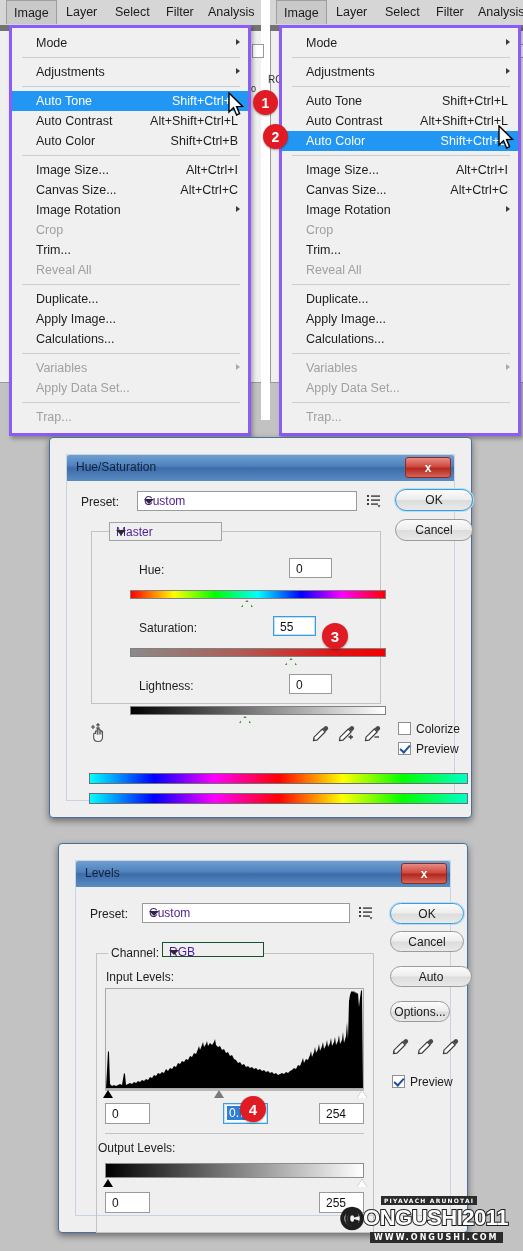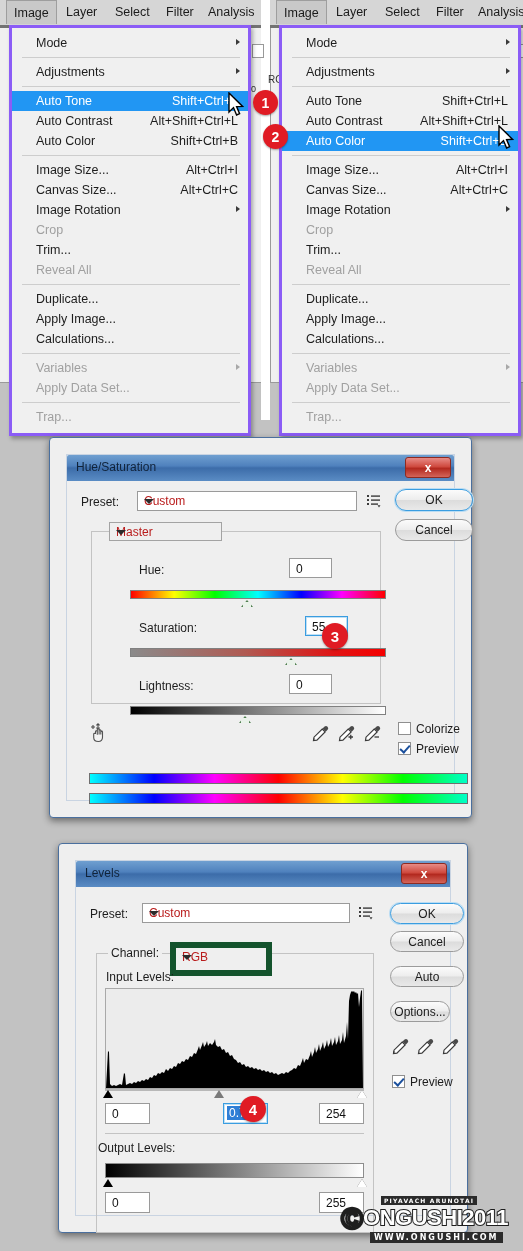--- a/index.html
+++ b/index.html
@@ -7,21 +7,21 @@
     width:523px;height:1251px;position:relative;overflow:hidden;
     background:#c2c2c2;
     font-family:"Liberation Sans","DejaVu Sans",sans-serif;
     -webkit-font-smoothing:antialiased;
   }
   .abs{position:absolute;}
 
   
   .menu-panel{position:absolute;top:0;background:#c2c2c2;}
   .menubar{height:25px;position:relative;background:#d6d6d6;
-           border-bottom:3px solid #737373;}
+           border-bottom:6px solid #737373;}
   .menubar .mi{position:absolute;top:0;height:25px;line-height:25px;
                font-size:12.5px;color:#1b1b1b;padding:0 7px;white-space:nowrap;}
   .menubar .mi.active{background:#c9c9c9;border:1px solid #9e9e9e;
                       border-bottom:none;height:24px;line-height:24px;box-sizing:border-box;}
 
   .dropdown{position:absolute;background:#f0f0f0;border:3px solid #8b5cf6;
             box-shadow:2px 3px 4px rgba(0,0,0,.30);}
   .drow{position:relative;height:20px;line-height:20px;font-size:12.5px;color:#1d1d1d;
         padding-left:24px;white-space:nowrap;}
   .drow.dis{color:#a0a0a0;}
@@ -58,21 +58,21 @@
             background:linear-gradient(180deg,#6f9fd0 0%,#4f81bd 42%,#3c6ca9 50%,#5a8cc4 100%);}
   .titlebar .tt{position:absolute;left:9px;top:5px;font-size:12px;color:#10233a;}
   .closebtn{position:absolute;right:3px;top:2px;width:44px;height:19px;border-radius:3px;
             background:linear-gradient(180deg,#e88b86 0%,#cf4a3f 45%,#b3291f 55%,#d4655a 100%);
             border:1px solid #8d2b22;color:#fff;font-size:12px;font-weight:bold;
             display:flex;align-items:center;justify-content:center;}
   .dbody{position:absolute;left:0;right:0;top:26px;bottom:0;background:#efefef;}
 
   .lbl{position:absolute;font-size:12px;color:#1d1d1d;white-space:nowrap;}
   .combo{position:absolute;background:#fff;border:1px solid #9a9a9a;
-         font-size:12px;color:#b91c1c;box-sizing:border-box;}
+         font-size:12px;color:#4c1d95;box-sizing:border-box;}
   .combo span{position:absolute;left:6px;top:2px;}
   .combo .cv{position:absolute;right:5px;top:7px;width:0;height:0;
              border-left:5px solid transparent;border-right:5px solid transparent;
              border-top:5px solid #2b2b2b;}
   .txtbox{position:absolute;background:#fff;border:1px solid #9a9a9a;
           font-size:12px;color:#111;box-sizing:border-box;text-align:left;}
   .txtbox span{position:absolute;left:6px;top:3px;}
   .txtbox.focus{border:1px solid #3a9de0;box-shadow:0 0 0 1px #bfe0f5 inset;}
   .txtbox .hl{position:absolute;left:3px;top:2px;background:#2f7fd6;color:#fff;padding:0 2px;}
 
@@ -348,21 +348,21 @@
         <span>0</span>
       </div>
       <div class="slider" style="left:63px;top:109px;width:256px;
            background:linear-gradient(90deg,#ff0000 0%,#ffff00 17%,#00ff00 33%,#00ffff 50%,#0000ff 67%,#ff00ff 83%,#ff0000 100%);"></div>
       <div class="marker" style="left:174px;top:119px;">
         <i></i>
       </div>
 
       
       <div class="lbl" style="left:72px;top:140px;">Saturation:</div>
-      <div class="txtbox focus" style="left:238px;top:135px;width:43px;height:20px;">
+      <div class="txtbox focus" style="left:206px;top:135px;width:43px;height:20px;">
         <span>55</span>
       </div>
       <div class="slider" style="left:63px;top:167px;width:256px;
            background:linear-gradient(90deg,#8a8a8a 0%,#b05a52 45%,#e01414 80%,#f50000 100%);"></div>
       <div class="marker" style="left:218px;top:177px;">
         <i></i>
       </div>
 
       
       <div class="lbl" style="left:72px;top:198px;">Lightness:</div>
@@ -447,21 +447,21 @@
           <rect x="1" y="6" width="2" height="2"></rect>
             <rect x="5" y="6.4" width="9" height="1.4"></rect>
           <rect x="1" y="10" width="2" height="2"></rect>
             <rect x="5" y="10.4" width="7" height="1.4"></rect>
         </g>
         <path d="M11.5 12.2 l3 0 l-1.5 2.4 z" fill="#3b3b3b"></path>
       </svg>
 
       <div class="btn def" style="left:314px;top:16px;width:74px;height:21px;">OK</div>
       <div class="btn" style="left:314px;top:44px;width:74px;height:21px;">Cancel</div>
-      <div class="btn" style="left:314px;top:79px;width:74px;height:21px;">Auto</div>
+      <div class="btn" style="left:314px;top:79px;width:82px;height:21px;">Auto</div>
       <div class="btn" style="left:314px;top:114px;width:60px;height:21px;">Options...</div>
 
       <svg class="abs" style="left:315px;top:150px;" width="19" height="19" viewBox="0 0 19 19">
         <path d="M13.6 2.4 a2.3 2.3 0 0 1 3.2 3.2 l-2.1 2.1 l-3.2-3.2 z" fill="#4a4a4a"></path>
         <path d="M11.2 5 l2.9 2.9 l-8.2 8.2 l-3.4 0.5 l0.5-3.4 z" fill="#fff" stroke="#3b3b3b" stroke-width="1.2"></path>
         <path d="M2.5 15.5 l1.5-0.3 l-1.2-1.2 z" fill="#111"></path>
       </svg>
       <svg class="abs" style="left:340px;top:150px;" width="19" height="19" viewBox="0 0 19 19">
         <path d="M13.6 2.4 a2.3 2.3 0 0 1 3.2 3.2 l-2.1 2.1 l-3.2-3.2 z" fill="#4a4a4a"></path>
         <path d="M11.2 5 l2.9 2.9 l-8.2 8.2 l-3.4 0.5 l0.5-3.4 z" fill="#fff" stroke="#3b3b3b" stroke-width="1.2"></path>
@@ -470,21 +470,21 @@
       <svg class="abs" style="left:365px;top:150px;" width="19" height="19" viewBox="0 0 19 19">
         <path d="M13.6 2.4 a2.3 2.3 0 0 1 3.2 3.2 l-2.1 2.1 l-3.2-3.2 z" fill="#4a4a4a"></path>
         <path d="M11.2 5 l2.9 2.9 l-8.2 8.2 l-3.4 0.5 l0.5-3.4 z" fill="#fff" stroke="#3b3b3b" stroke-width="1.2"></path>
       </svg>
 
       <div class="chk on" style="left:316px;top:188px;"></div>
       <div class="lbl" style="left:334px;top:188px;">Preview</div>
 
       <div class="group" style="left:20px;top:66px;width:278px;height:280px;"></div>
       <div class="lbl" style="left:32px;top:59px;background:#efefef;padding:0 3px;">Channel:</div>
-      <div class="combo" style="left:94px;top:55px;width:102px;height:34px;background:#efefef;border:6px solid #14532d;">
+      <div class="combo" style="left:86px;top:55px;width:102px;height:15px;background:#efefef;border:1px solid #14532d;">
         <span>RGB</span>
         <span class="cv"></span>
       </div>
 
       <div class="lbl" style="left:30px;top:83px;">Input Levels:</div>
 
       <div class="hist" style="left:29px;top:101px;width:259px;height:101px;">
         <svg width="257" height="99" viewBox="0 0 257 99" preserveAspectRatio="none">
           <path fill="#000" d="M0,99 L0,99
             L2,62 L3,63 L4,95 L5,96 L6,97 L8,96 L10,97 L12,96 L14,95 L16,96

